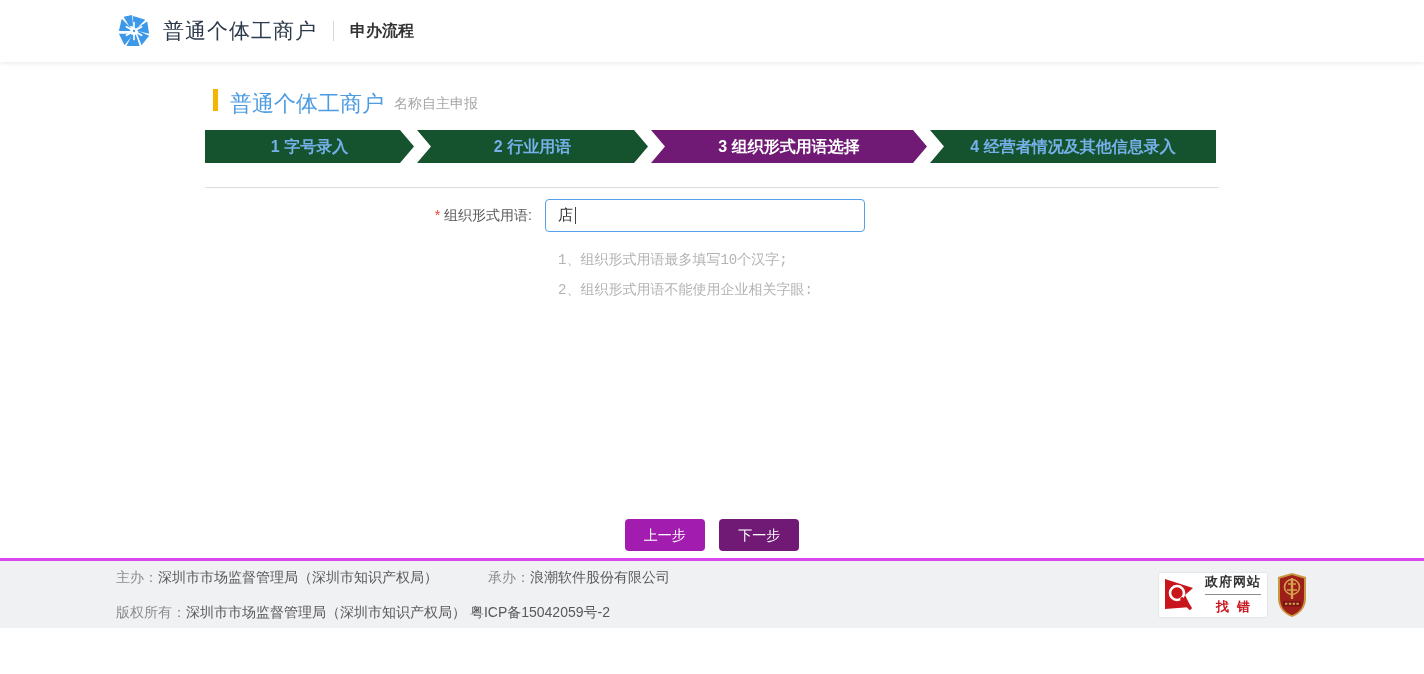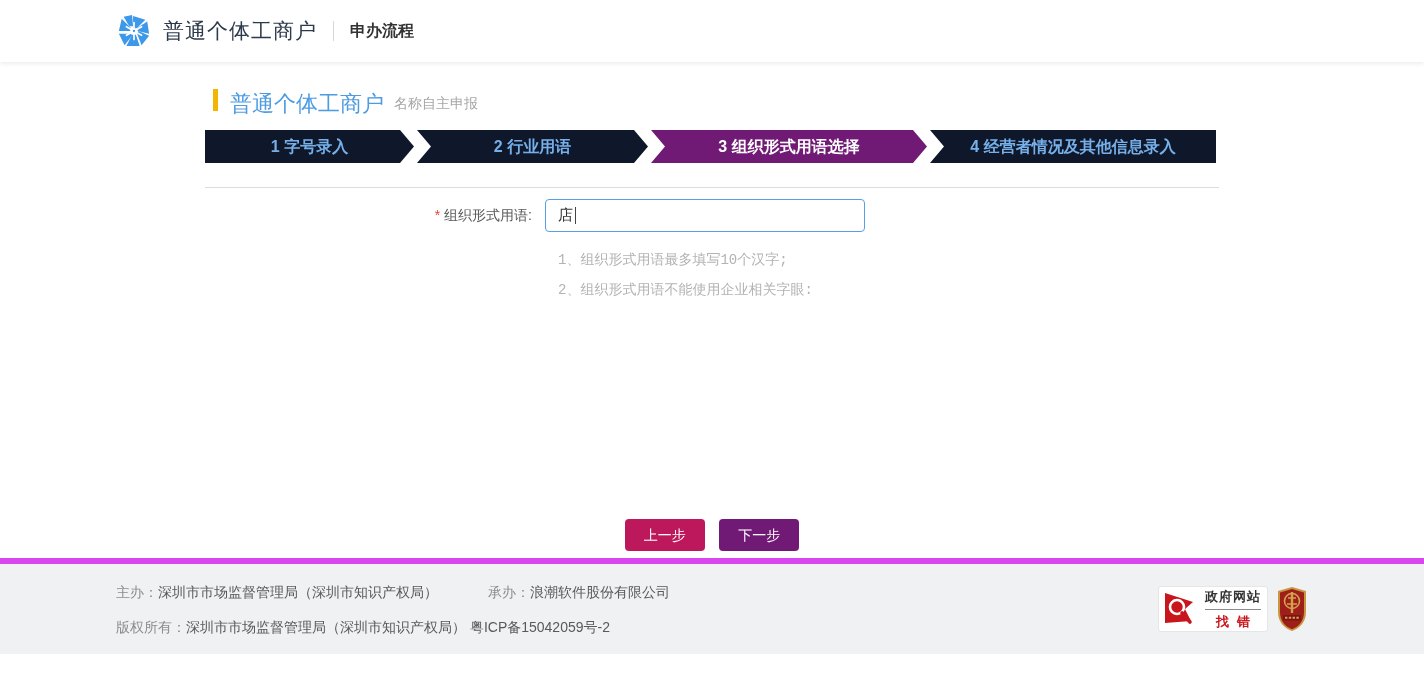--- a/index.html
+++ b/index.html
@@ -36,21 +36,21 @@
   .page-subtitle { font-size: 14px; color: #a6a6a6; margin-left: 10px; padding-top: 6px; }
 
   .steps { display: flex; margin-top: 11px; height: 33px; }
   .step {
     height: 33px;
     line-height: 33px;
     text-align: center;
     font-size: 16px;
     font-weight: bold;
     color: #76b0ea;
-    background: #0f172a;
+    background: #14532d;
     margin-right: 3px;
     clip-path: polygon(0 0, calc(100% - 14px) 0, 100% 50%, calc(100% - 14px) 100%, 0 100%, 14px 50%);
   }
   .step:first-child { clip-path: polygon(0 0, calc(100% - 14px) 0, 100% 50%, calc(100% - 14px) 100%, 0 100%); }
   .step:last-child { clip-path: polygon(0 0, 100% 0, 100% 100%, 0 100%, 14px 50%); margin-right: 0; }
   .step.active { background: #701a75; color: #ffffff; }
   .step-1 { width: 209px; }
   .step-2 { width: 231px; }
   .step-3 { width: 276px; }
   .step-4 { width: 286px; }
@@ -76,26 +76,26 @@
   .hints { margin-left: 353px; margin-top: 13px; font-family: Liberation Mono, monospace; }
   .hint-line { font-size: 14px; color: #b3b3b3; line-height: 30px; }
 
   .button-row { text-align: center; margin-top: 214px; }
   .btn {
     display: inline-block; width: 80px; height: 32px; line-height: 32px;
     border: none; border-radius: 4px; color: #fff; font-size: 14px;
     cursor: pointer; margin: 0 5px; text-align: center;
     font-family: "Liberation Sans", "DejaVu Sans", sans-serif;
   }
-  .btn-prev { background: #be185d; }
+  .btn-prev { background: #a21caf; }
   .btn-next { background: #701a75; }
 
   
   .footer {
-    height: 96px; background: #f0f1f3; border-top: 6px solid #d946ef;
+    height: 70px; background: #f0f1f3; border-top: 3px solid #d946ef;
   }
   .footer-inner {
     width: 1192px; margin: 0 auto; height: 100%;
     display: flex; justify-content: space-between; align-items: center;
   }
   .footer-lines { font-size: 14px; }
   .footer-line { line-height: 20px; }
   .footer-line + .footer-line { margin-top: 15px; }
   .f-label { color: #8c8c8c; }
   .f-value { color: #595959; }

